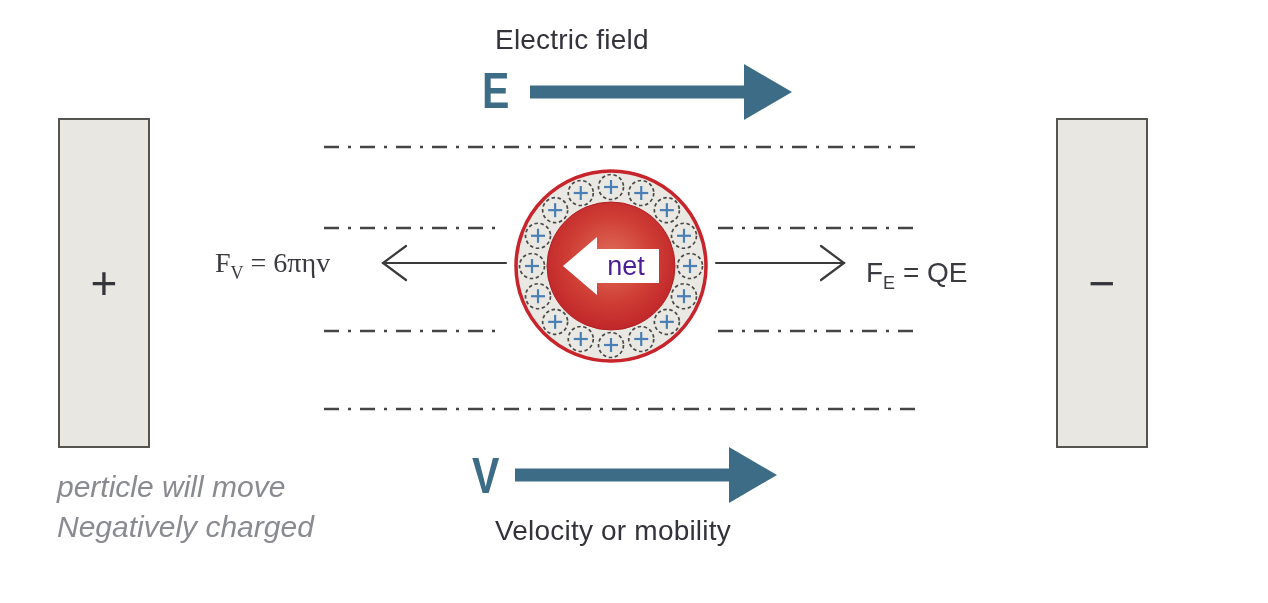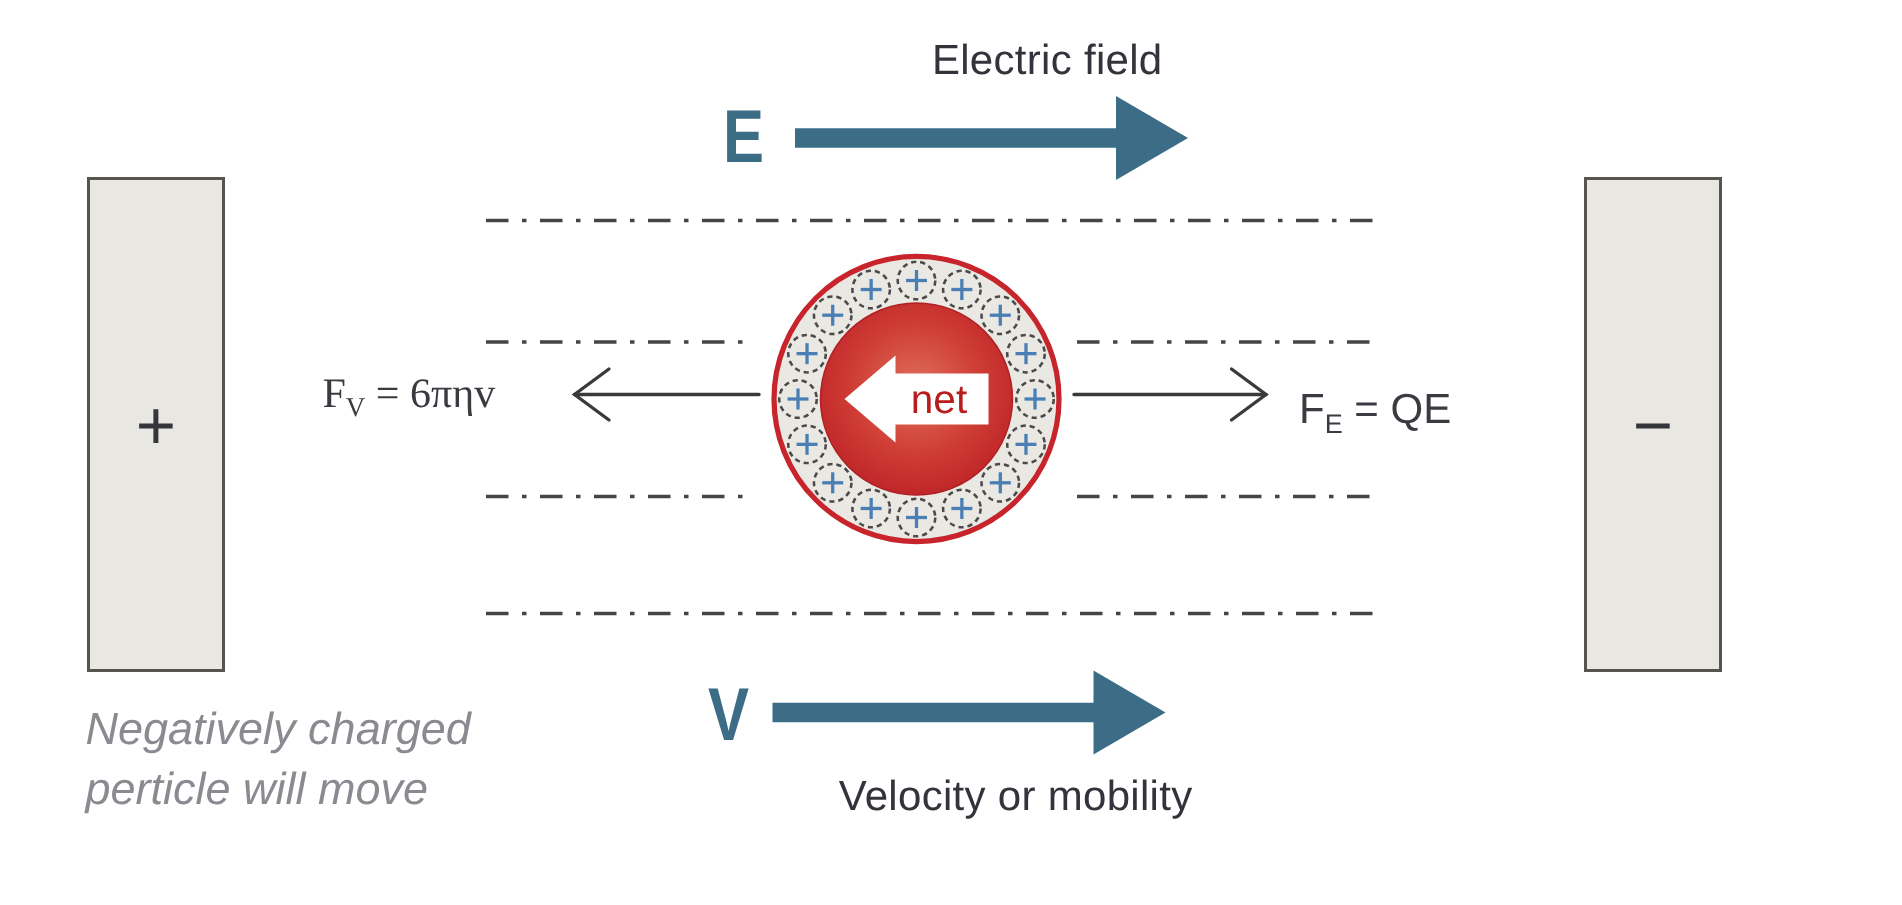--- a/index.html
+++ b/index.html
@@ -11,39 +11,39 @@
   .abs{position:absolute;}
   .electrode{
     position:absolute;top:118px;width:92px;height:330px;
     background:#e9e7e2;border:2px solid #55544f;box-sizing:border-box;
     display:flex;align-items:center;justify-content:center;
     color:#35353c;font-size:46px;font-weight:400;
   }
   #electrode-left{left:58px;}
   #electrode-right{left:1056px;}
   .heading{
-    color:#33333b;font-size:28px;letter-spacing:0.2px;text-align:right;
+    color:#33333b;font-size:28px;letter-spacing:0.2px;text-align:left;
   }
   #electric-field-label{left:495px;top:24px;width:280px;}
   #velocity-label{left:495px;top:515px;width:300px;}
   .vec-symbol{
     color:#3d6c87;font-weight:700;font-size:50px;line-height:1;
     transform:scaleX(0.82);transform-origin:left top;
   }
   #e-symbol{left:482px;top:66px;}
   #v-symbol{left:472px;top:451px;}
   .force-label{
     color:#3a3a41;font-size:28px;white-space:nowrap;
   }
   .force-label sub{font-size:18px;line-height:0;}
   #force-left{left:215px;top:247px;font-family:Liberation Serif, serif;}
   #force-right{left:866px;top:257px;}
   #net-label{
     left:594px;top:251px;width:64px;text-align:center;
-    color:#b91c1c;font-size:27px;
+    color:#4c1d95;font-size:27px;
   }
   #caption{
     left:57px;top:467px;width:340px;
     color:#8a8b91;font-size:30px;font-style:italic;line-height:40px;
   }
 </style>
 </head>
 <body>
 
 <div id="canvas">
@@ -189,17 +189,17 @@
 
   <div class="abs force-label" id="force-right"><span>F</span><sub>E</sub><span> = QE</span></div>
 
   <div class="abs" id="net-label">net</div>
 
   <div class="abs vec-symbol" id="v-symbol">V</div>
 
   <div class="abs heading" id="velocity-label">Velocity or mobility</div>
 
   <div class="abs" id="caption">
+    <div>perticle will move</div>
     <div>Negatively charged</div>
-    <div>perticle will move</div>
   </div>
 
 </div>
 
 </body></html>

